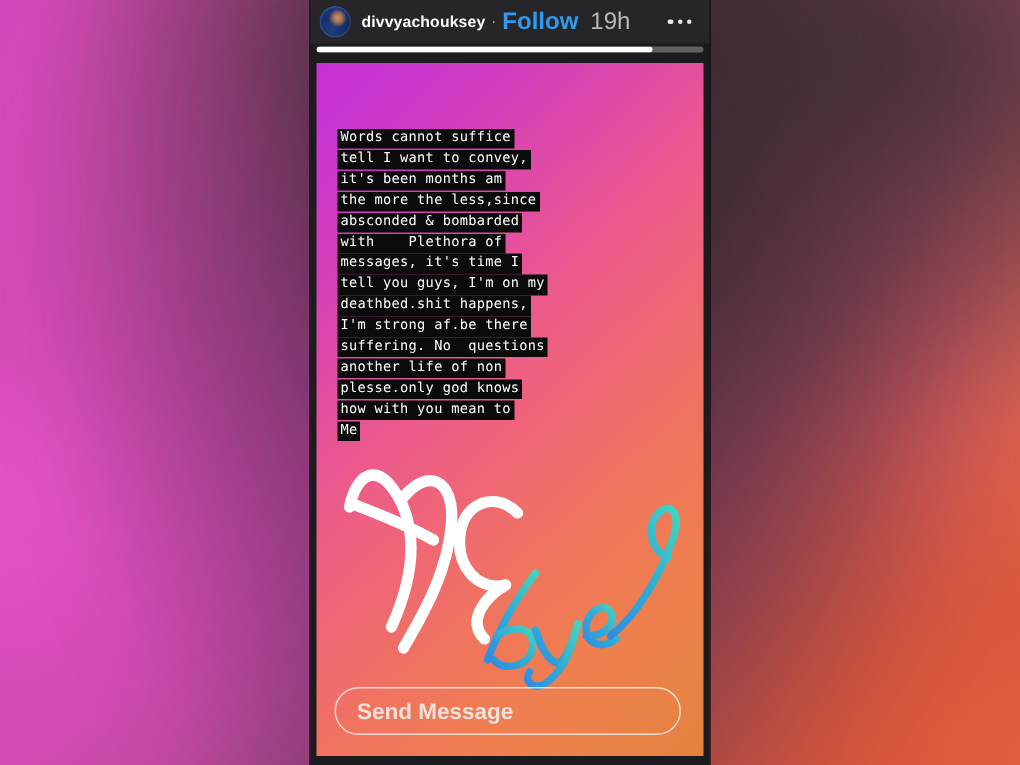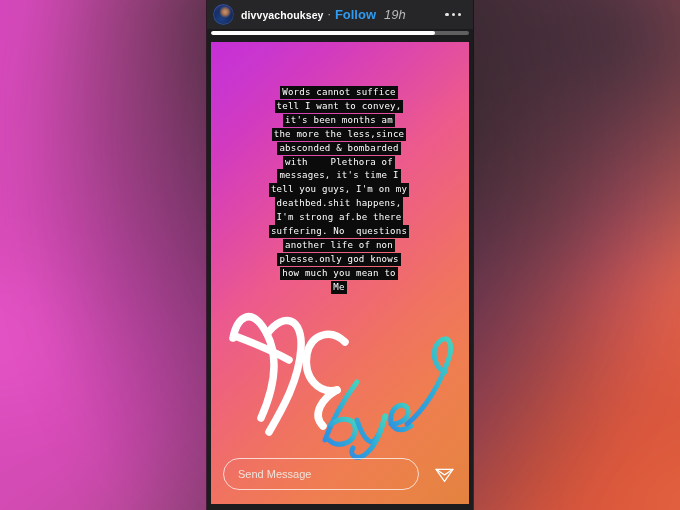--- a/index.html
+++ b/index.html
@@ -95,30 +95,29 @@
     letter-spacing: 0.1px;
     white-space: nowrap;
   }
   .dot-sep {
     color: #c8c8c8;
     font-size: 10px;
     margin: 0 4px;
   }
   .follow {
     color: #2f9bf0;
-    font-size: 13px;
+    font-size: 16px;
     font-weight: bold;
     white-space: nowrap;
   }
   .timeago {
     color: #b8b8b8;
-    font-size: 13px;
+    font-size: 16px;
     margin-left: 8px;
     white-space: nowrap;
-    font-style: italic;
   }
   .more-menu {
     margin-left: auto;
     display: flex;
     gap: 3px;
     padding: 6px 2px 6px 10px;
   }
   .more-menu i {
     display: block;
     width: 3.2px;
@@ -167,21 +166,21 @@
   }
 
   
   .caption {
     position: absolute;
     left: 14px;
     top: 44px;
     width: 228px;
     display: flex;
     flex-direction: column;
-    align-items: center;
+    align-items: flex-start;
     gap: 0.5px;
   }
   .caption .line {
     display: inline-block;
     background: #0b0b0b;
     color: #ffffff;
     font-family: "DejaVu Sans Mono", "Liberation Mono", monospace;
     font-size: 9.1px;
     line-height: 13.4px;
     letter-spacing: 0.2px;
@@ -210,25 +209,26 @@
     display: flex;
     align-items: center;
   }
   .send-input {
     flex: 1 1 auto;
     height: 32px;
     border-radius: 17px;
     border: 1px solid rgba(255,255,255,0.72);
     background: transparent;
     color: #f3e6e0;
-    font-size: 11px;
+    font-size: 15px;
     font-family: "Liberation Sans", sans-serif;
     padding: 0 14px;
     box-sizing: border-box;
     outline: none;
+    font-weight: bold;
   }
   .send-input::placeholder { color: #f0e2da; opacity: 1; }
   .send-icon {
     flex: 0 0 auto;
     width: 26px;
     height: 26px;
     margin-left: 12px;
     display: flex;
     align-items: center;
     justify-content: center;
@@ -270,21 +270,21 @@
           <div class="line">the more the less,since</div>
           <div class="line">absconded &amp; bombarded</div>
           <div class="line">with    Plethora of</div>
           <div class="line">messages, it's time I</div>
           <div class="line">tell you guys, I'm on my</div>
           <div class="line">deathbed.shit happens,</div>
           <div class="line">I'm strong af.be there</div>
           <div class="line">suffering. No  questions</div>
           <div class="line">another life of non</div>
           <div class="line">plesse.only god knows</div>
-          <div class="line">how much you mean to</div>
+          <div class="line">how with you mean to</div>
           <div class="line">Me</div>
         </div>
 
       <svg class="doodle" viewBox="0 0 258 462">
         <defs>
           <linearGradient id="byeGrad" x1="0" y1="1" x2="1" y2="0">
             <stop offset="0%" stop-color="#2f8fe0"></stop>
             <stop offset="45%" stop-color="#2fa9d8"></stop>
             <stop offset="100%" stop-color="#45d2bd"></stop>
           </linearGradient>

